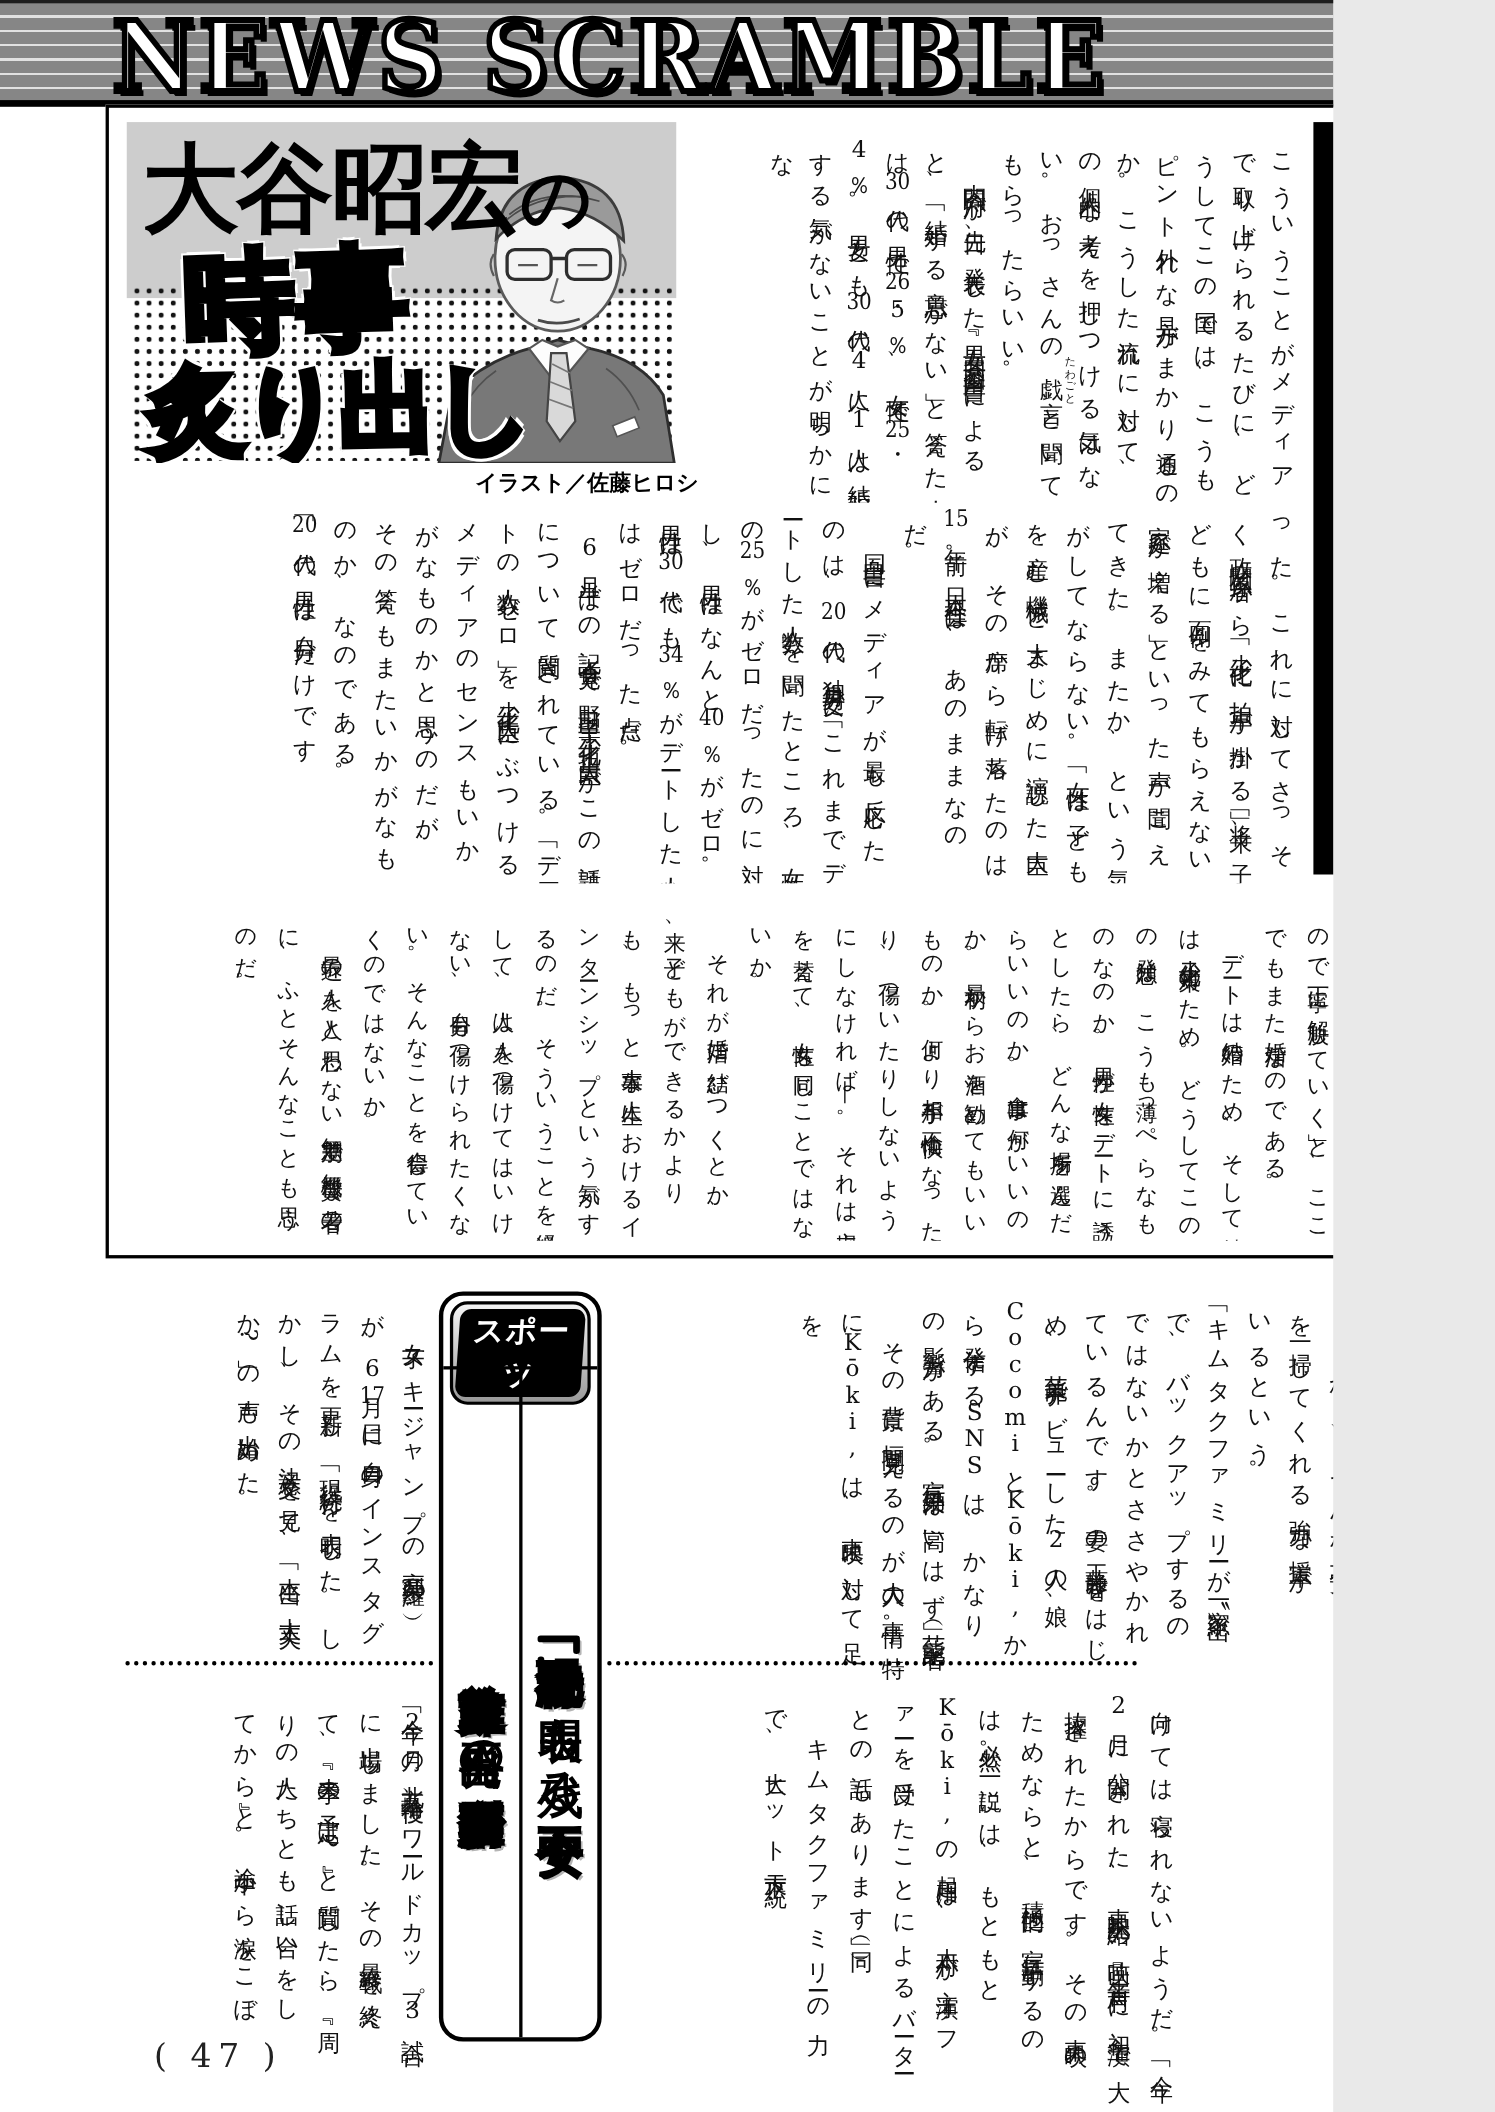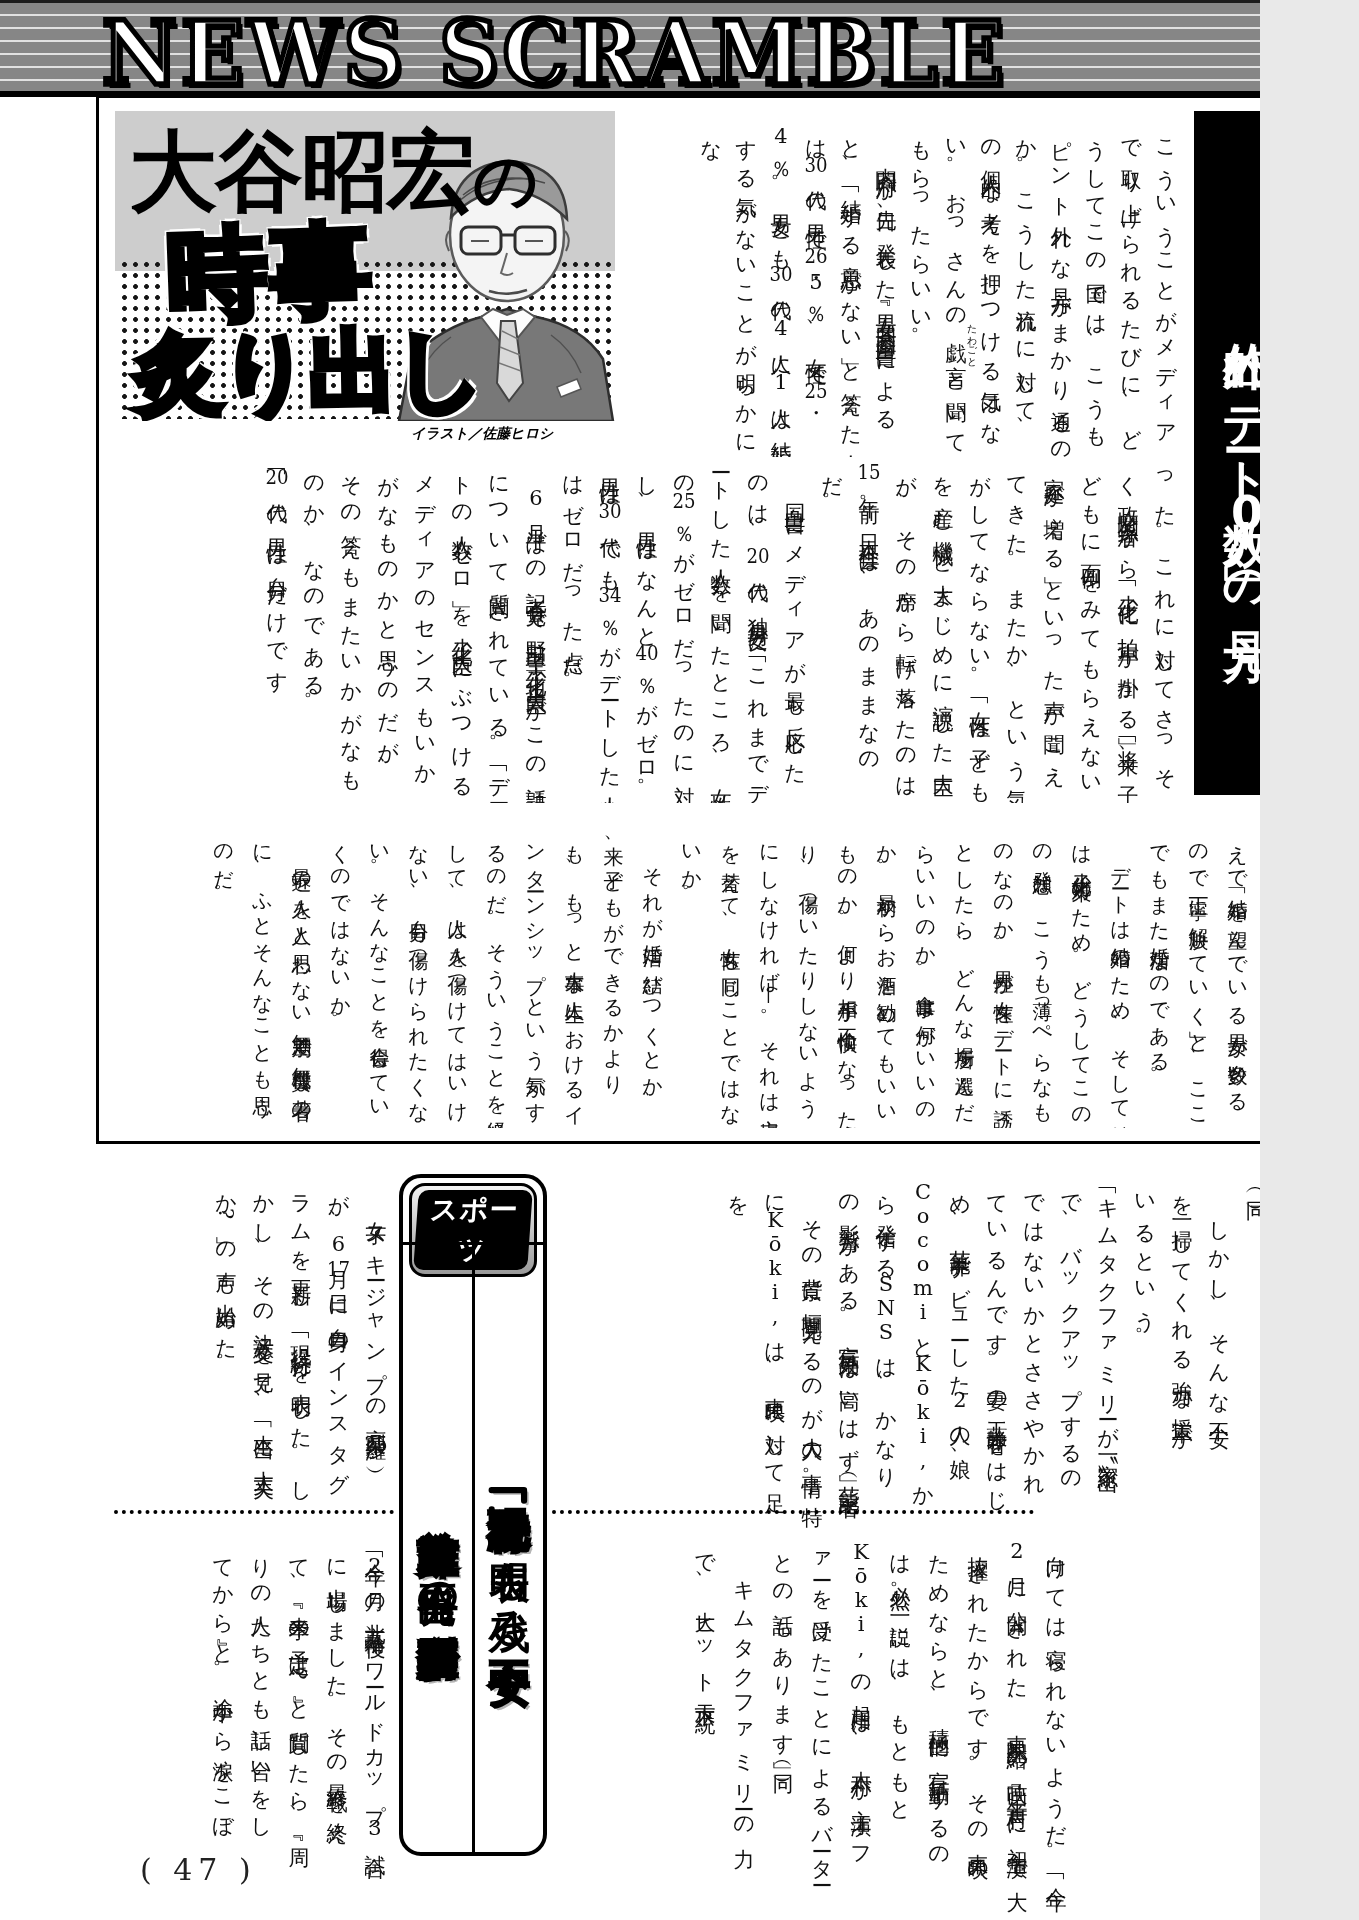--- a/index.html
+++ b/index.html
@@ -1,17 +1,17 @@
 <!DOCTYPE html>
 <html><head>
 <meta charset="utf-8">
 <style>
   html,body { margin:0; padding:0; background:#e9e9e9; }
   .page { position:relative; width:1212px; height:1920px; background:#fff; overflow:hidden;
-          font-family:"DejaVu Serif","Liberation Serif",serif; color:#111;padding-left:48px; }
+          font-family:"DejaVu Serif","Liberation Serif",serif; color:#111; }
 
   
   .banner { position:absolute; left:0; top:0; width:1359px; height:88px;
             background:#868686; border-top:3px solid #1c1c1c; border-bottom:6px solid #000;
             background-image:repeating-linear-gradient(180deg, rgba(255,255,255,0) 0 11px, rgba(255,255,255,.75) 11px 13px); }
   .banner-title { position:absolute; left:102px; top:-2px; font-family:"DejaVu Serif","Liberation Serif",serif;
             font-weight:bold; font-size:82px; letter-spacing:4px; color:#fff;
             -webkit-text-stroke:5px #000; text-shadow:4px 4px 0 #000;
             transform:scale(1.0,1.08); transform-origin:left top; white-space:nowrap; }
 
@@ -42,22 +42,22 @@
                background-image:radial-gradient(#151515 2.1px, transparent 2.6px); background-size:11px 11px; }
   .illo-author { position:absolute; left:14px; top:2px; z-index:3; white-space:nowrap;
                font-family:"DejaVu Sans","Liberation Sans",sans-serif; font-weight:900; font-size:88px; letter-spacing:-2px; color:#000;text-align:center; }
   .illo-author .suffix { font-size:64px; }
   .bubble { font-family:"DejaVu Sans","Liberation Sans",sans-serif; font-weight:900; color:#fff;
             -webkit-text-stroke:7px #000;
             text-shadow:-5px -5px 0 #fff,5px -5px 0 #fff,-5px 5px 0 #fff,5px 5px 0 #fff,0 6px 0 #fff,0 -6px 0 #fff,6px 0 0 #fff,-6px 0 0 #fff; }
   .illo-word1 { position:absolute; left:52px; top:96px; z-index:3; font-size:100px; letter-spacing:4px; transform:rotate(-2deg); }
   .illo-word2 { position:absolute; left:20px; top:202px; z-index:3; font-size:88px; letter-spacing:-2px; transform:rotate(-1deg); white-space:nowrap; }
   .portrait { position:absolute; right:0; top:24px; z-index:2; }
-  .illo-credit { position:absolute; left:312px; top:327px; width:200px;
-            font-family:"DejaVu Sans","Liberation Sans",sans-serif; font-weight:bold; font-size:14px; color:#000; white-space:nowrap;font-style:italic; }
+  .illo-credit { position:absolute; left:333px; top:327px; width:200px;
+            font-family:"DejaVu Sans","Liberation Sans",sans-serif; font-weight:bold; font-size:20px; color:#000; white-space:nowrap; }
 
   
   .kimutaku-a { position:absolute; left:556px; top:1180px; width:792px; height:330px; }
   .kimutaku-a .blockA1 { height:264px; font-size:21px; letter-spacing:5px; line-height:37px; }
   .kimutaku-a .blockA2 { height:328px; font-size:21px; letter-spacing:4px; line-height:37px; }
   .kimutaku-b { position:absolute; left:553px; top:1540px; width:522px; height:344px;
                 font-size:21px; letter-spacing:5px; line-height:39px; }
   .takanashi-a { position:absolute; left:118px; top:1180px; width:276px; height:330px;
                 font-size:21px; letter-spacing:4px; line-height:37.5px; }
   .takanashi-b { position:absolute; left:118px; top:1544px; width:276px; height:302px;

